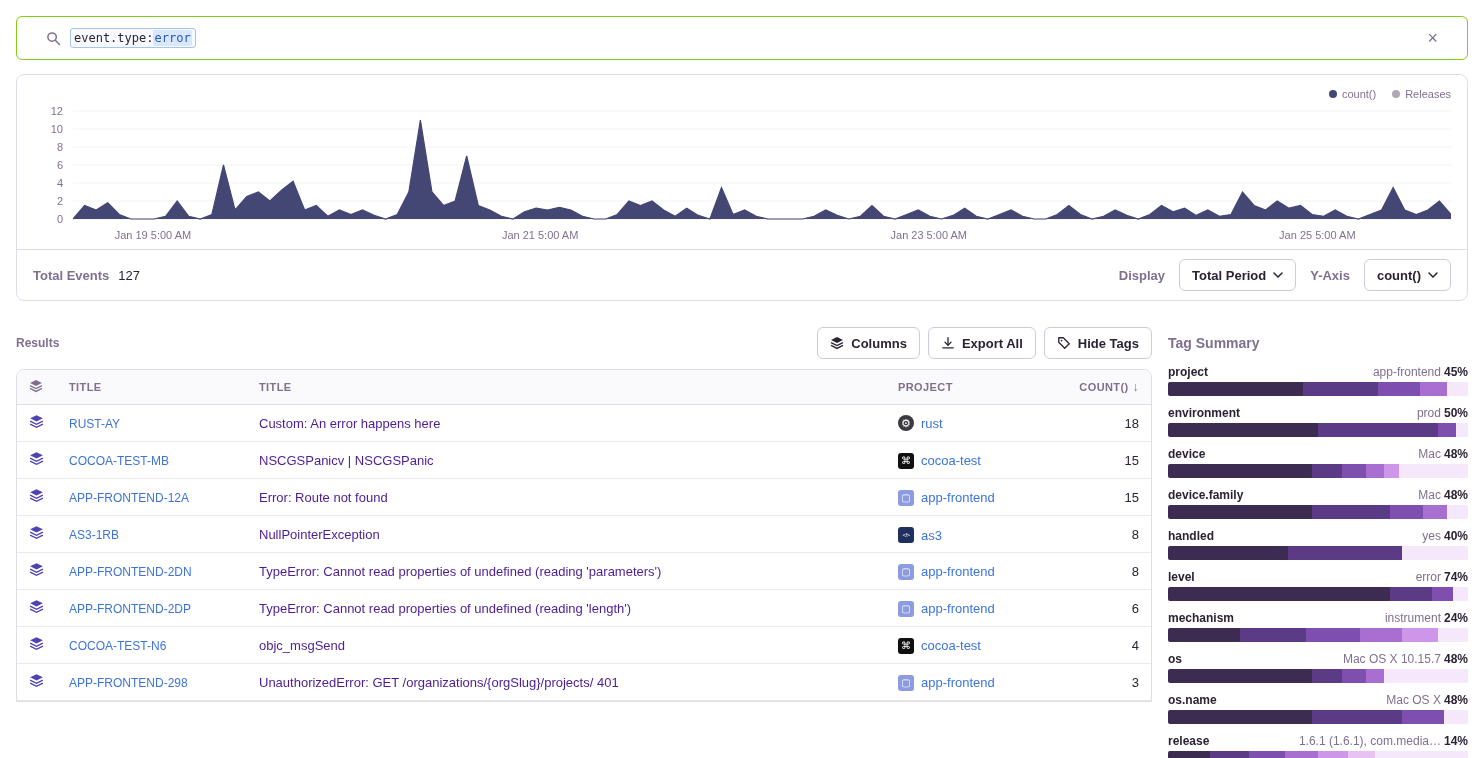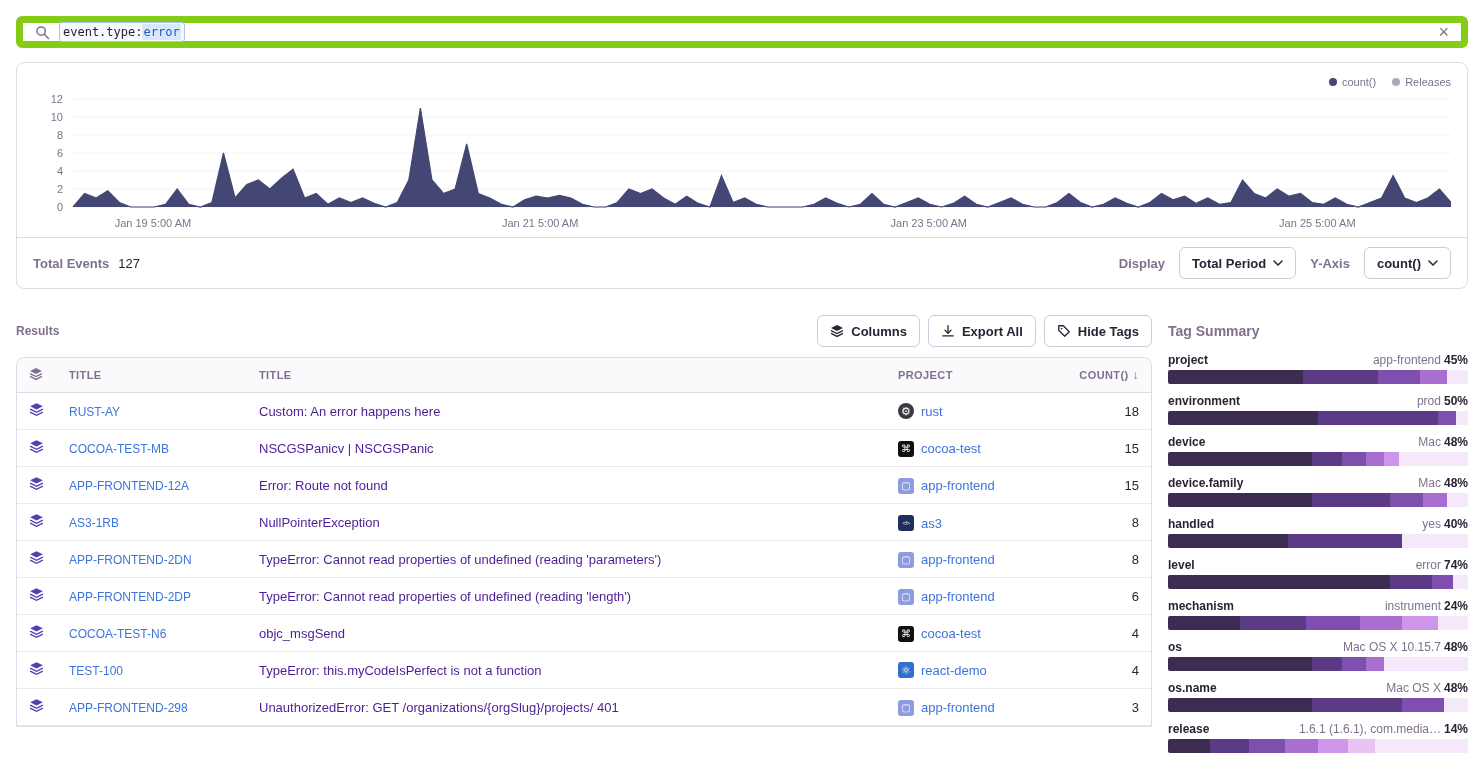--- a/index.html
+++ b/index.html
@@ -1,22 +1,22 @@
 <!DOCTYPE html>
 <html><head>
 <meta charset="utf-8">
 <style>
   *{margin:0;padding:0;box-sizing:border-box}
   html,body{width:1484px;height:758px;overflow:hidden;background:#fff;
     font-family:"Liberation Sans",sans-serif;color:#2b2233;font-size:13px}
   .page{padding:16px 16px 0}
 
   
-  .search-bar{display:flex;align-items:center;gap:9px;height:32px;border:7px solid #84cc16;
-    border-radius:6px;padding:0 12px;margin-bottom:14px;background:#fff}
+  .search-bar{display:flex;align-items:center;gap:9px;height:44px;border:1px solid #84cc16;
+    border-radius:6px;padding:0 29px;margin-bottom:14px;background:#fff}
   .search-icon{display:flex;align-items:center}
   .token{display:inline-flex;align-items:center;border:1px solid #a9c3ef;background:#f7faff;
     border-radius:3px;padding:1px 3px;font-family:"DejaVu Sans Mono",monospace;font-size:12px;line-height:16px}
   .tkey{color:#2b2233}
   .tval{color:#2458c5;background:#d9e7fb;border-radius:2px;padding:0 1px}
   .clear-x{margin-left:auto;color:#80708f;font-size:18px;line-height:1;cursor:pointer}
 
   
   .chart-panel{border:1px solid #e0dce5;border-radius:8px;margin-bottom:26px;background:#fff}
   .chart-area{padding:10px 16px 2px}
@@ -358,38 +358,20 @@
                 <td class="col-title">
                   <span class="title-text">objc_msgSend</span>
                 </td>
                 <td class="col-project"><span class="project-cell">
                   <span class="plat" data-platform="apple"></span>
                   <a class="project-link">cocoa-test</a>
                 </span></td>
                 <td class="col-count count-cell">4</td>
               </tr>
 
-              <tr>
-                <td class="col-icon"><span class="row-stack">
-                  <svg width="15" height="15" viewBox="0 0 16 16" fill="currentColor">
-                      <path d="M8 1.2 14.8 4.6 8 8 1.2 4.6Z"></path>
-                      <path d="M1.2 7.6 8 11l6.8-3.4" fill="none" stroke="currentColor" stroke-width="1.5"></path>
-                      <path d="M1.2 10.8 8 14.2l6.8-3.4" fill="none" stroke="currentColor" stroke-width="1.5"></path>
-                    </svg>
-                </span></td>
-                <td class="col-issue"><a class="issue-link">TEST-100</a></td>
-                <td class="col-title">
-                  <span class="title-text">TypeError: this.myCodeIsPerfect is not a function</span>
-                </td>
-                <td class="col-project"><span class="project-cell">
-                  <span class="plat" data-platform="react"></span>
-                  <a class="project-link">react-demo</a>
-                </span></td>
-                <td class="col-count count-cell">4</td>
-              </tr>
 
 
               <tr>
                 <td class="col-icon"><span class="row-stack">
                   <svg width="15" height="15" viewBox="0 0 16 16" fill="currentColor">
                       <path d="M8 1.2 14.8 4.6 8 8 1.2 4.6Z"></path>
                       <path d="M1.2 7.6 8 11l6.8-3.4" fill="none" stroke="currentColor" stroke-width="1.5"></path>
                       <path d="M1.2 10.8 8 14.2l6.8-3.4" fill="none" stroke="currentColor" stroke-width="1.5"></path>
                     </svg>
                 </span></td>

